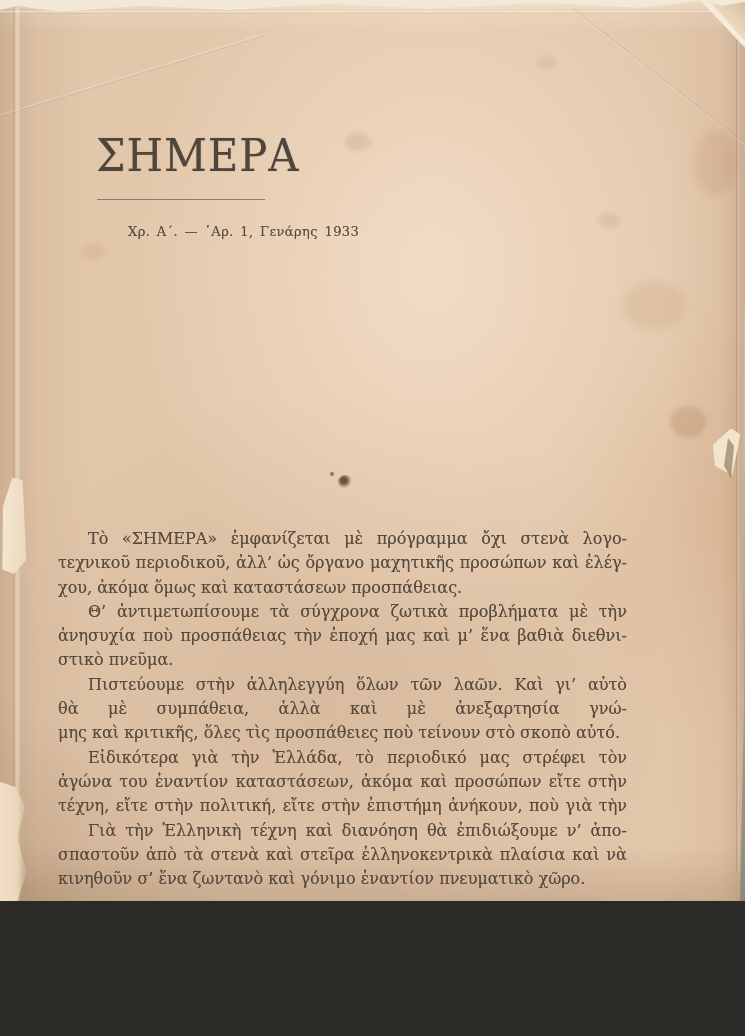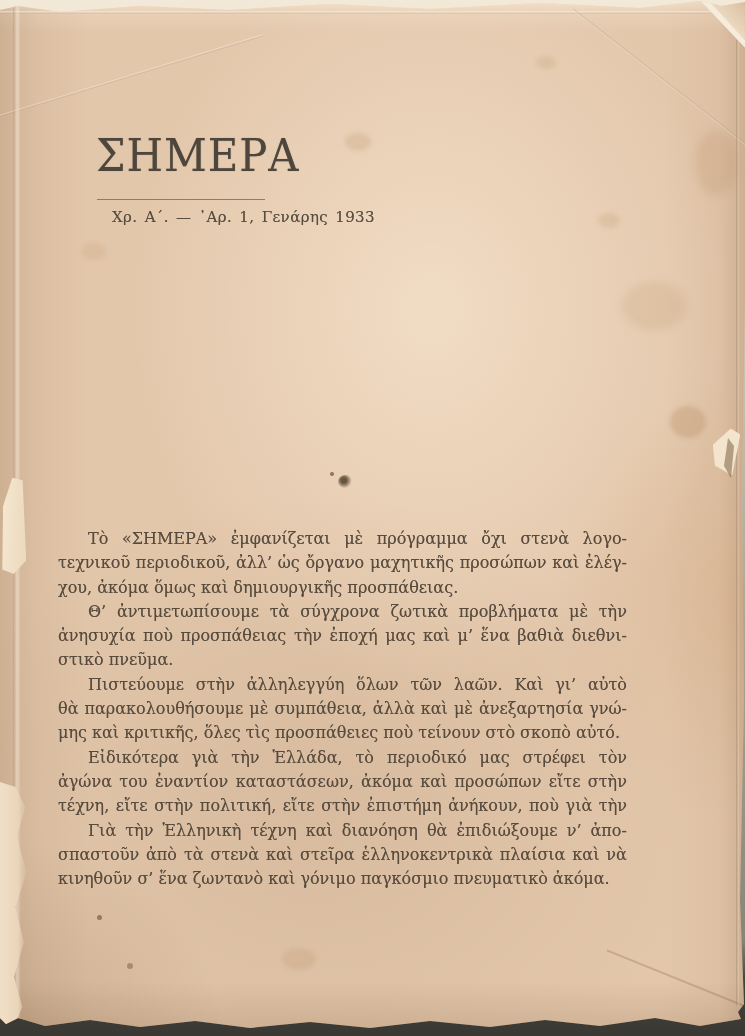--- a/index.html
+++ b/index.html
@@ -1,18 +1,18 @@
 <!DOCTYPE html>
 <html><head>
 <meta charset="utf-8">
 <style>
   html, body { margin: 0; padding: 0; background: #2b2a27; }
   .scan {
     position: relative;
-    width: 745px; height: 1036px;
+    width: 745px; height: 901px;
     overflow: hidden;
     background: linear-gradient(180deg, #f2e9d8 0px, #efe5d2 30px, #8a8378 940px, #45423b 980px, #3a3833 1036px);
     font-family: "DejaVu Serif", serif;
   }
   .paper {
     position: absolute; inset: 0;
     background:
       radial-gradient(ellipse 420px 520px at 58% 30%, rgba(255,242,222,0.50), transparent 72%),
       radial-gradient(ellipse 520px 420px at 42% 78%, rgba(120,85,50,0.10), transparent 75%),
       radial-gradient(ellipse 260px 300px at 100% 58%, rgba(190,130,75,0.16), transparent 75%),
@@ -93,22 +93,22 @@
   .journal-title {
     position: absolute; left: 0; top: 133px; margin: 0;
     font-size: 45px; font-weight: 400; line-height: 1;
     color: #4e463c; letter-spacing: 1px;
     transform: scaleX(0.93); transform-origin: left top;
     text-shadow: 0 0 1px rgba(78,70,60,0.5);
     white-space: nowrap;
   }
   .title-rule { position: absolute; left: 1px; top: 199px; width: 168px; height: 1px;
     background: #7d6f5e; opacity: 0.85; }
-  .issue-line { position: absolute; left: 16px; top: 208px; margin: 0;
-    font-size: 15px; color: #564c41; letter-spacing: 0.4px; word-spacing: 2px;
+  .issue-line { position: absolute; left: 16px; top: 208px; margin: 16px;
+    font-size: 13px; color: #564c41; letter-spacing: 0.4px; word-spacing: 2px;
     white-space: nowrap; text-shadow: 0 0 0.5px rgba(86,76,65,0.5); text-align: center; }
 
   
   .body-text { position: absolute; left: 58px; top: 484px; width: 569px;
     color: #574b3e; font-size: 16px;
     text-shadow: 0 0 0.6px rgba(87,75,62,0.55); margin-top: 43px; }
   .paragraph { margin: 0; }
   .line { height: 24.3px; line-height: 24.3px; white-space: nowrap; }
   .line.justify { display: flex; justify-content: space-between; }
   .line.first { padding-left: 30px; }
@@ -164,21 +164,21 @@
             <span>τεχνικοῦ</span>
             <span>περιοδικοῦ,</span>
             <span>ἀλλ’</span>
             <span>ὡς</span>
             <span>ὄργανο</span>
             <span>μαχητικῆς</span>
             <span>προσώπων</span>
             <span>καὶ</span>
             <span>ἐλέγ-</span>
           </div>
-          <div class="line last">χου, ἀκόμα ὅμως καὶ δημιουργικῆς προσπάθειας.</div>
+          <div class="line last">χου, ἀκόμα ὅμως καὶ καταστάσεων προσπάθειας.</div>
         </div>
         <div class="paragraph">
           <div class="line first justify">
             <span>Θ’</span>
             <span>ἀντιμετωπίσουμε</span>
             <span>τὰ</span>
             <span>σύγχρονα</span>
             <span>ζωτικὰ</span>
             <span>προβλήματα</span>
             <span>μὲ</span>
@@ -206,21 +206,20 @@
             <span>ἀλληλεγγύη</span>
             <span>ὅλων</span>
             <span>τῶν</span>
             <span>λαῶν.</span>
             <span>Καὶ</span>
             <span>γι’</span>
             <span>αὐτὸ</span>
           </div>
           <div class="line justify">
             <span>θὰ</span>
-            <span>παρακολουθήσουμε</span>
             <span>μὲ</span>
             <span>συμπάθεια,</span>
             <span>ἀλλὰ</span>
             <span>καὶ</span>
             <span>μὲ</span>
             <span>ἀνεξαρτησία</span>
             <span>γνώ-</span>
           </div>
           <div class="line last">μης καὶ κριτικῆς, ὅλες τὶς προσπάθειες ποὺ τείνουν στὸ σκοπὸ αὐτό.</div>
         </div>
@@ -279,20 +278,20 @@
             <span>ἀπὸ</span>
             <span>τὰ</span>
             <span>στενὰ</span>
             <span>καὶ</span>
             <span>στεῖρα</span>
             <span>ἑλληνοκεντρικὰ</span>
             <span>πλαίσια</span>
             <span>καὶ</span>
             <span>νὰ</span>
           </div>
-          <div class="line last">κινηθοῦν σ’ ἕνα ζωντανὸ καὶ γόνιμο παγκόσμιο πνευματικὸ ἀκόμα.</div>
+          <div class="line last">κινηθοῦν σ’ ἕνα ζωντανὸ καὶ γόνιμο ἐναντίον πνευματικὸ χῶρο.</div>
         </div>
       </div>
 
     <div class="detail dogear-bg"></div>
     <div class="detail dogear-flap"></div>
   </div>
 </div>
 
 </body></html>

